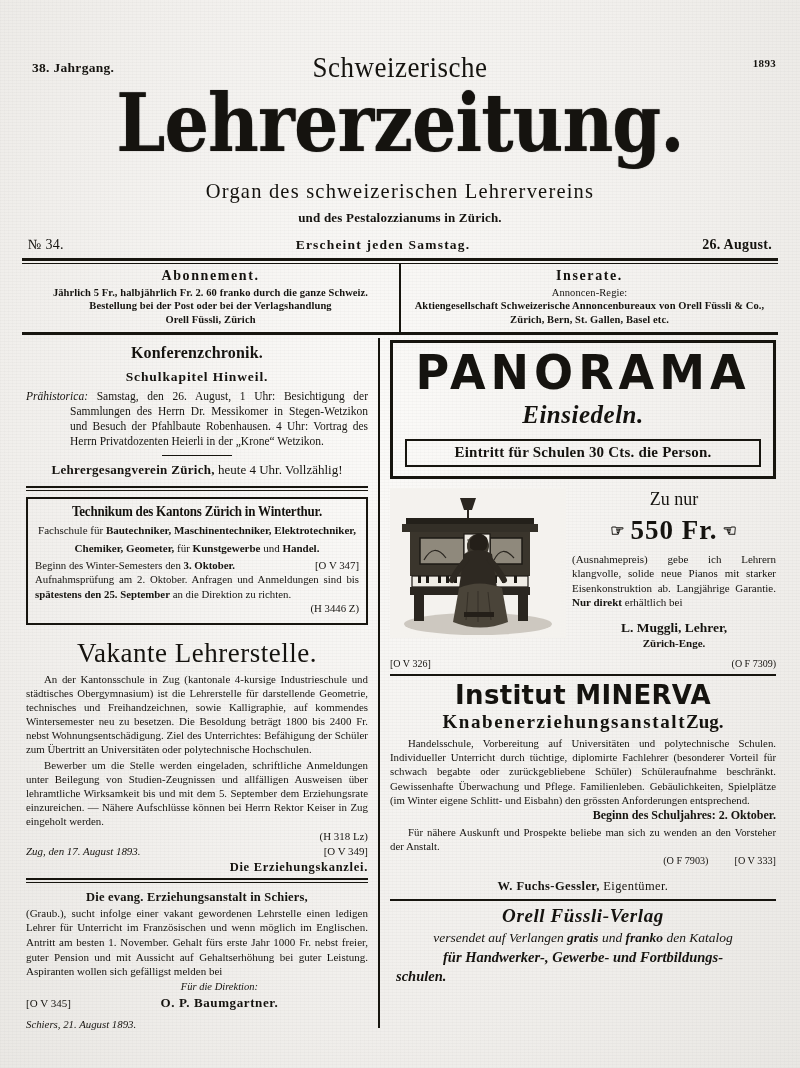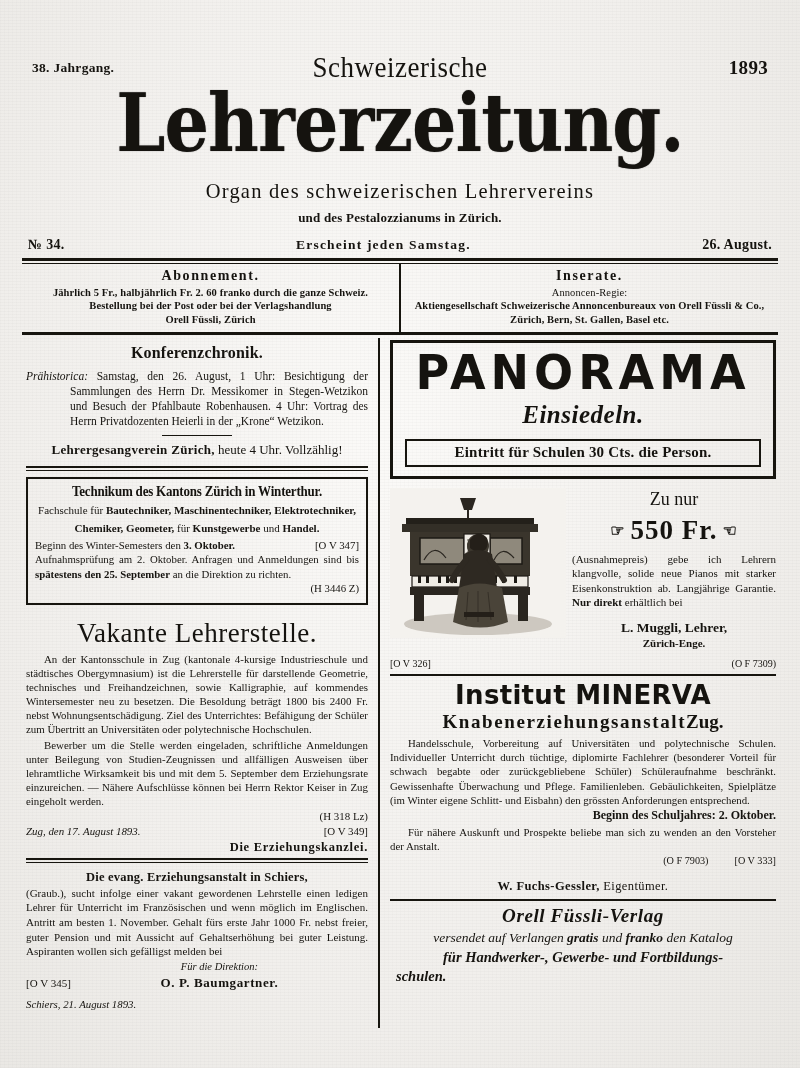--- a/index.html
+++ b/index.html
@@ -19,21 +19,21 @@
       repeating-linear-gradient(0deg, rgba(0,0,0,.018) 0 1px, rgba(255,255,255,0) 1px 3px),
       repeating-linear-gradient(90deg, rgba(0,0,0,.012) 0 1px, rgba(255,255,255,0) 1px 4px),
       radial-gradient(ellipse at 48% 40%, #fbfaf8 0%, #f1efec 62%, #e9e7e3 100%);
     pointer-events:none;
   }
   .sheet{position:absolute;inset:0;padding:0 22px;box-sizing:border-box;}
 
   
   .mast{position:relative;padding-top:54px;text-align:center;}
   .jahrgang{position:absolute;left:10px;top:60px;font-weight:bold;font-size:13.5px;letter-spacing:.3px;}
-  .year{position:absolute;right:10px;top:57px;font-weight:bold;font-size:19px;letter-spacing:.3px;}
+  .year{position:absolute;right:2px;top:57px;font-weight:bold;font-size:11px;letter-spacing:.3px;}
   .schweiz{
     font-family:"Liberation Serif", serif;
     font-size:27px;font-weight:400;letter-spacing:.5px;
     line-height:1;margin:0 0 2px 0;
     transform:scaleY(1.12);
   }
   .bigtitle{
     font-family:"DejaVu Serif","Liberation Serif",serif;
     font-weight:bold;
     font-size:70px;line-height:.98;
@@ -45,21 +45,21 @@
   .organ{
     font-size:20.5px;letter-spacing:1.2px;margin-top:22px;
     transform:scaleY(1.05);
   }
   .pestal{font-size:13px;font-weight:bold;letter-spacing:.2px;margin-top:7px;}
 
   .issueline{
     display:flex;align-items:baseline;justify-content:space-between;
     margin-top:11px;padding:0 6px;font-size:14px;
   }
-  .issueline .no{font-weight:bold;letter-spacing:.3px;}
+  .issueline .no{font-weight:normal;letter-spacing:.3px;}
   .issueline .mid{font-weight:bold;letter-spacing:1.2px;font-size:13.5px;}
   .issueline .date{font-weight:bold;letter-spacing:.3px;}
 
   .rule-thick{border-top:3px solid #17150f;margin-top:5px;}
   .rule-thin{border-top:1px solid #17150f;margin-top:2px;}
 
   
   .bar{display:flex;margin-top:0;}
   .bar .col{flex:1;padding:4px 6px 5px;text-align:center;}
   .bar .col.left{border-right:2px solid #17150f;}
@@ -211,20 +211,21 @@
     </div>
   </div>
   <div class="bar-bottom"></div>
 
   <div class="cols">
 
     <div class="colL">
 
       <div>
         <div class="kchead">Konferenzchronik.</div>
+        <div class="kapitel">Schulkapitel Hinweil.</div>
         <div class="prahis">
           <i>Prähistorica:</i>
           <span>Samstag, den 26. August, 1 Uhr: Besichtigung der Sammlungen des Herrn Dr. Messikomer in Stegen-Wetzikon und Besuch der Pfahlbaute Robenhausen. 4 Uhr: Vortrag des Herrn Privatdozenten Heierli in der „Krone“ Wetzikon.</span>
         </div>
         <div class="minirule"></div>
         <div class="lgv">
           <b>Lehrergesangverein Zürich,</b>
           <span>heute 4 Uhr. Vollzählig!</span>
         </div>
       </div>

